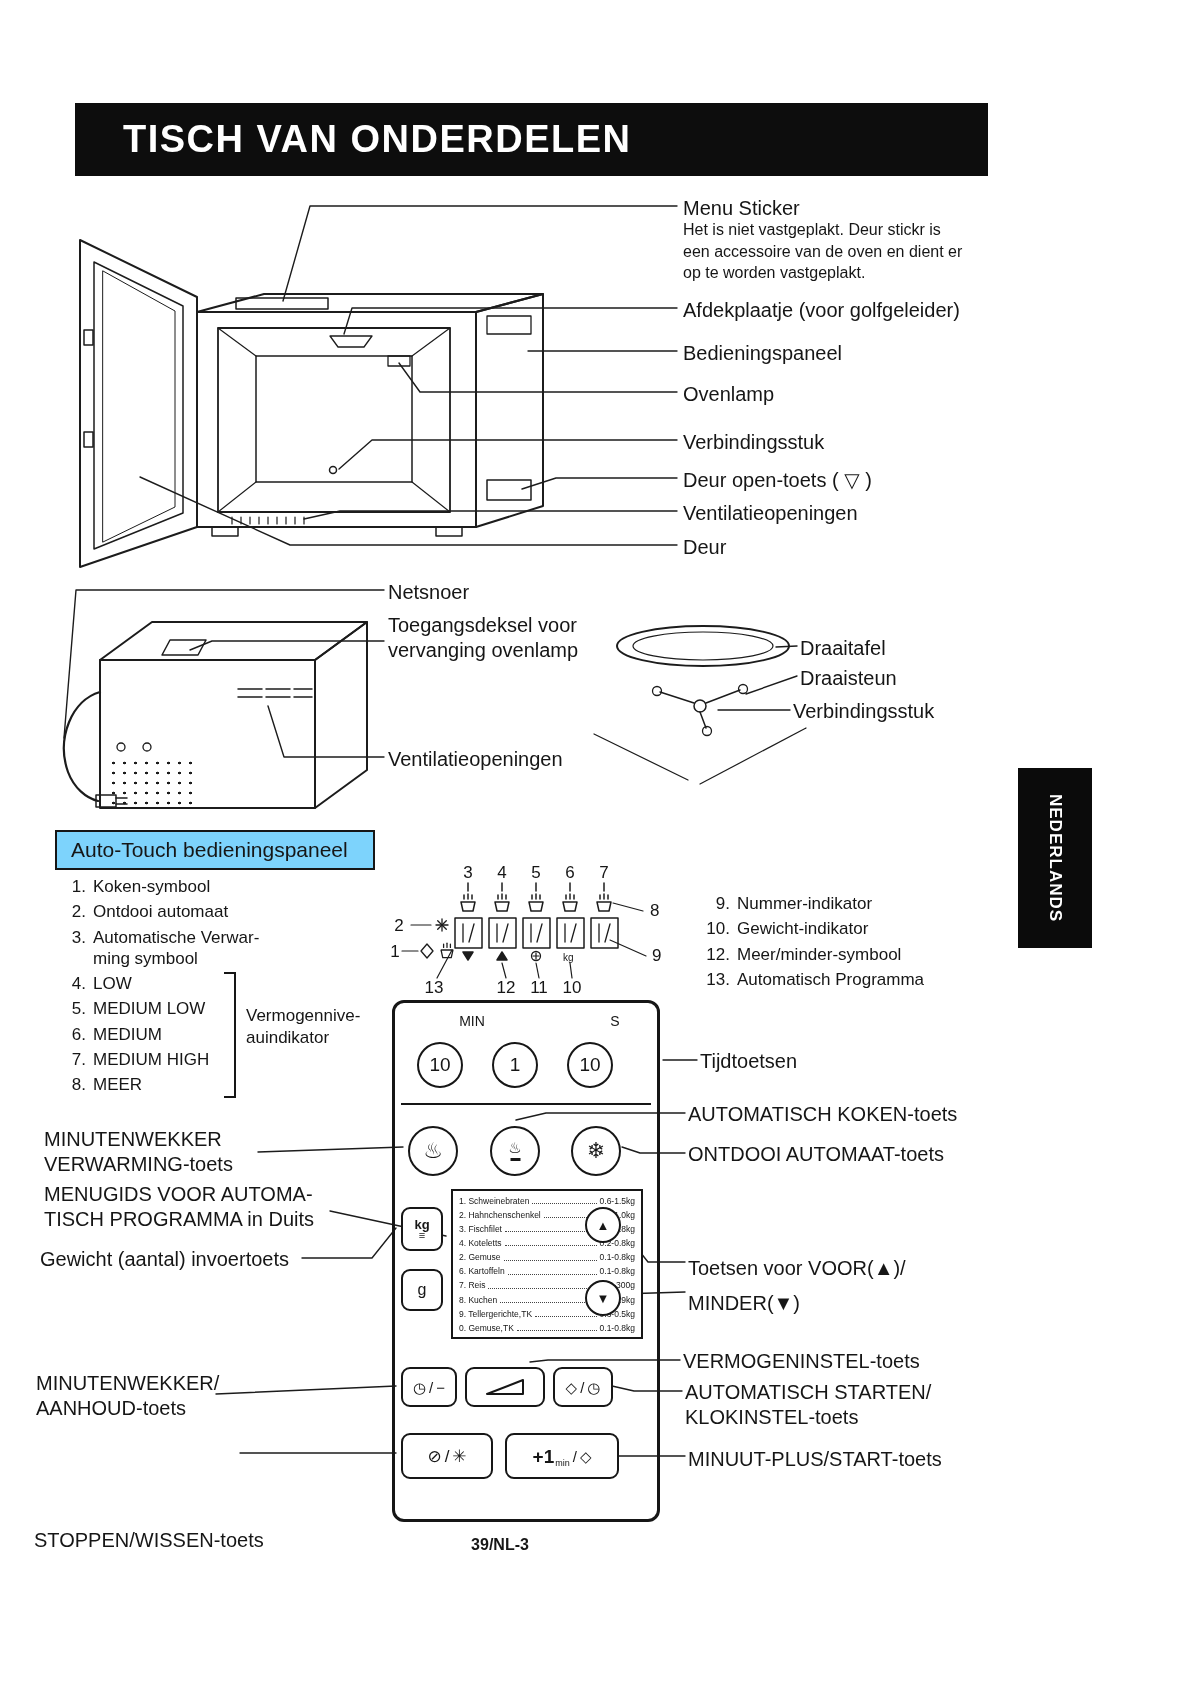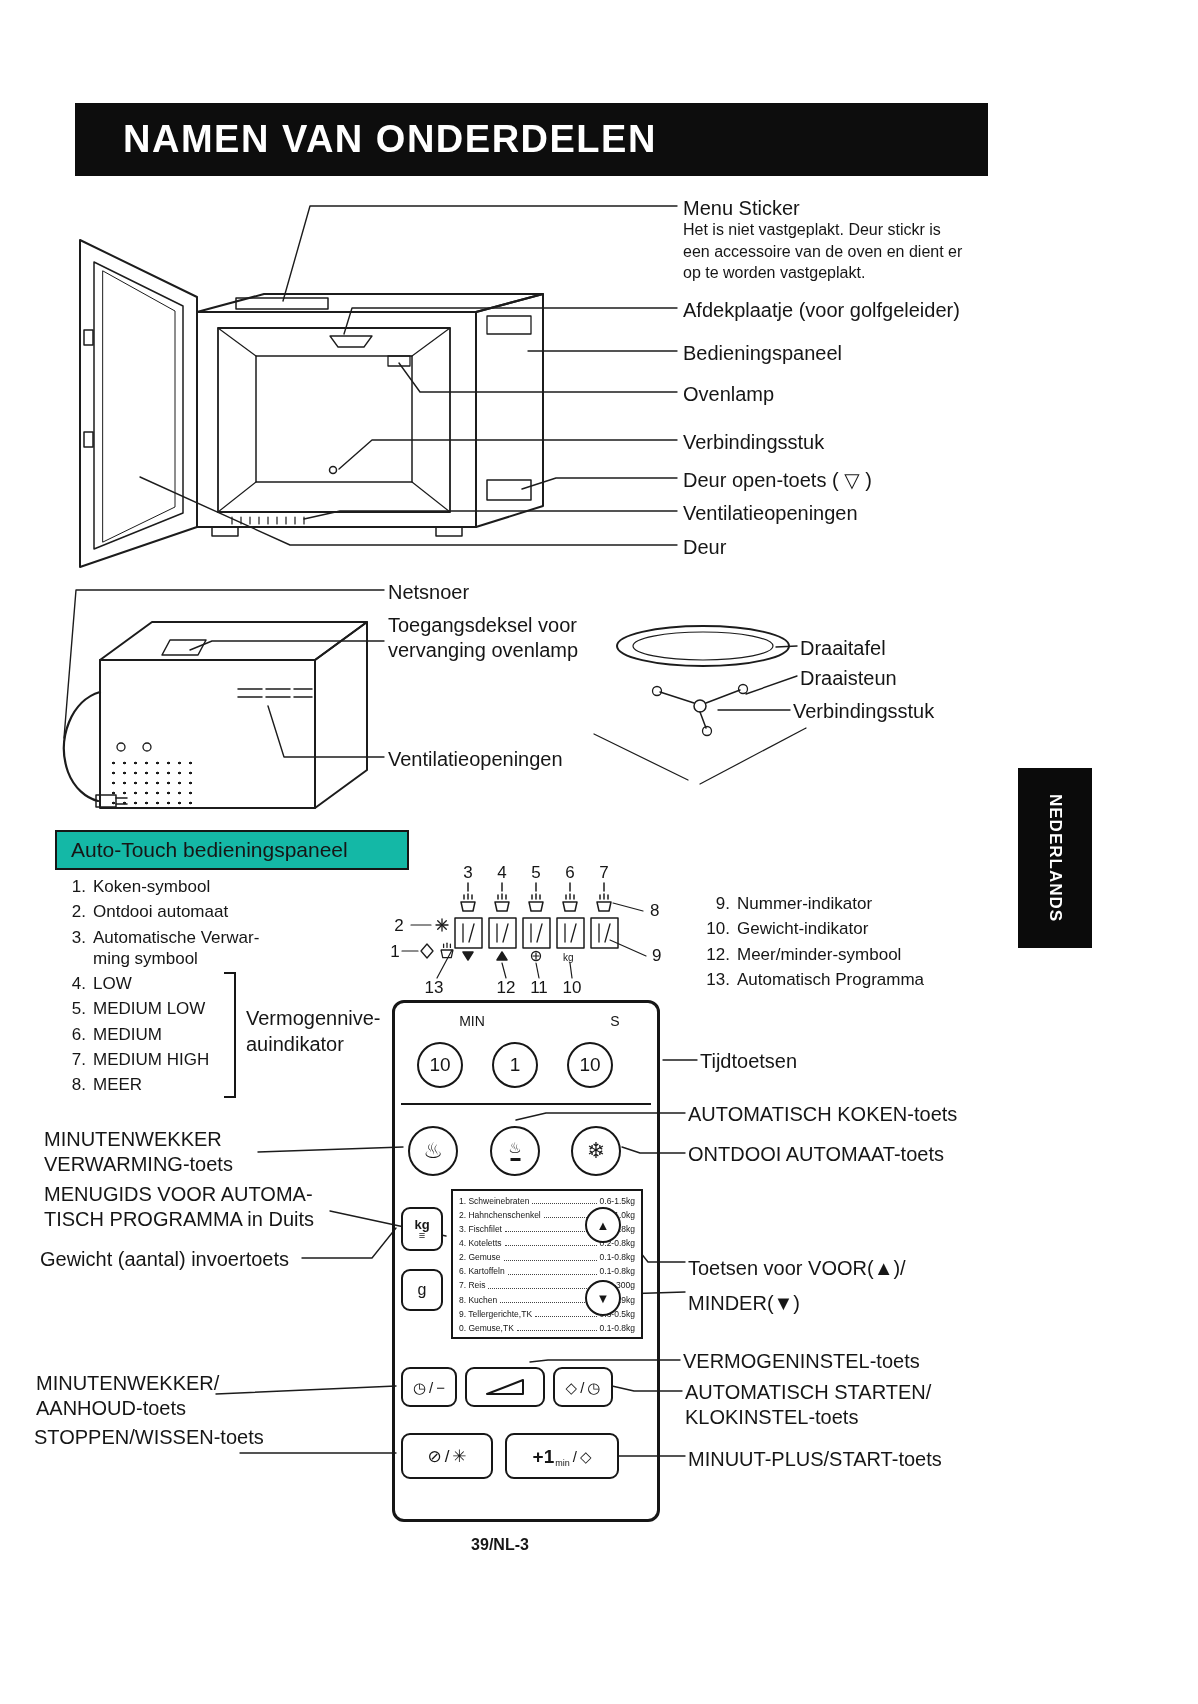--- a/index.html
+++ b/index.html
@@ -6,29 +6,29 @@
   html,body{background:#ffffff}
   body{width:1198px;height:1704px;position:relative;font-family:"Liberation Sans",sans-serif;color:#161616;overflow:hidden}
   .art{position:absolute;left:0;top:0}
   .art text{font-family:"Liberation Sans",sans-serif;font-size:17px;fill:#161616;stroke:none}
   .art text.tsm{font-size:10px}
   .lbl{position:absolute;font-size:20px;line-height:1.25;white-space:pre-line}
   .lbl.sm{font-size:16px;line-height:1.35}
   .title-bar{position:absolute;left:75px;top:103px;width:913px;height:73px;background:#0d0d0d;color:#fff;display:flex;align-items:center;padding-left:48px;font-size:38px;font-weight:bold;letter-spacing:1.5px}
   .lang-tab{position:absolute;left:1018px;top:768px;width:74px;height:180px;background:#0b0b0b;color:#fff;display:flex;align-items:center;justify-content:center}
   .lang-tab span{writing-mode:vertical-rl;font-size:17px;font-weight:bold;letter-spacing:1px}
-  .section-head{position:absolute;left:55px;top:830px;width:354px;height:40px;border:2px solid #161616;display:flex;align-items:center;padding-left:14px;font-size:21px;background:#14b8a6}
+  .section-head{position:absolute;left:55px;top:830px;width:320px;height:40px;border:2px solid #161616;display:flex;align-items:center;padding-left:14px;font-size:21px;background:#7dd3fc}
   .legend{position:absolute;font-size:17px;line-height:1.25}
   .legend .row{display:flex;margin-bottom:4px}
   .legend .num{width:30px;text-align:right;margin-right:7px;flex:none}
   .legend .txt{white-space:pre-line}
   .legend-left{left:56px;top:876px;width:330px}
   .legend-right{left:700px;top:893px;width:290px}
   .bracket{position:absolute;left:224px;top:972px;width:12px;height:126px;border-top:2px solid #161616;border-right:2px solid #161616;border-bottom:2px solid #161616}
-  .bracket-label{position:absolute;left:246px;top:1005px;font-size:20px;line-height:1.3;white-space:pre-line}
+  .bracket-label{position:absolute;left:246px;top:1005px;font-size:17px;line-height:1.3;white-space:pre-line}
   .dots{position:absolute;left:108px;top:758px;width:88px;height:48px;background-image:radial-gradient(#1c1c1c 1.5px,transparent 1.7px);background-size:11px 10px}
   
   .panel{position:absolute;left:392px;top:1000px;width:268px;height:522px;border:3px solid #161616;border-radius:12px;background:transparent}
   .panel .pl{position:absolute;font-size:14px}
   .min{left:52px;top:10px;width:50px;text-align:center}
   .s{left:208px;top:10px;width:24px;text-align:center}
   .c{position:absolute;border:2.5px solid #161616;border-radius:50%;display:flex;align-items:center;justify-content:center;background:#fff}
   .time{width:46px;height:46px;font-size:19px}
   .t1{left:22px;top:39px}.t2{left:97px;top:39px}.t3{left:172px;top:39px}
   .pdiv{position:absolute;left:6px;right:6px;top:100px;border-top:2px solid #161616}
@@ -257,21 +257,21 @@
   <text x="652" y="961">9</text>
   <text x="434" y="993" text-anchor="middle">13</text>
   <text x="506" y="993" text-anchor="middle">12</text>
   <text x="539" y="993" text-anchor="middle">11</text>
   <text x="572" y="993" text-anchor="middle">10</text>
   <text x="563" y="961" class="tsm">kg</text>
 </svg>
 
 <div class="dots"></div>
 
-<div class="title-bar">NAMEN VAN ONDERDELEN</div>
+<div class="title-bar">TISCH VAN ONDERDELEN</div>
 
 <div class="lbl" style="left:683px;top:196px">Menu Sticker</div>
 <div class="lbl sm" style="left:683px;top:219px;width:310px">Het is niet vastgeplakt. Deur stickr is
 een accessoire van de oven en dient er
 op te worden vastgeplakt.</div>
 <div class="lbl" style="left:683px;top:298px">Afdekplaatje (voor golfgeleider)</div>
 <div class="lbl" style="left:683px;top:341px">Bedieningspaneel</div>
 <div class="lbl" style="left:683px;top:382px">Ovenlamp</div>
 <div class="lbl" style="left:683px;top:430px">Verbindingsstuk</div>
 <div class="lbl" style="left:683px;top:468px">Deur open-toets (  ▽  )</div>
@@ -475,16 +475,16 @@
 <div class="lbl" style="left:44px;top:1182px">MENUGIDS VOOR AUTOMA-
 TISCH PROGRAMMA in Duits</div>
 <div class="lbl" style="left:40px;top:1247px">Gewicht (aantal) invoertoets</div>
 <div class="lbl" style="left:688px;top:1251px;line-height:1.75">Toetsen voor VOOR(▲)/
 MINDER(▼)</div>
 <div class="lbl" style="left:683px;top:1349px">VERMOGENINSTEL-toets</div>
 <div class="lbl" style="left:685px;top:1380px">AUTOMATISCH STARTEN/
 KLOKINSTEL-toets</div>
 <div class="lbl" style="left:36px;top:1371px">MINUTENWEKKER/
 AANHOUD-toets</div>
-<div class="lbl" style="left:34px;top:1425px">STOPPEN/WISSEN-toets</div>
+<div class="lbl" style="left:34px;top:1528px">STOPPEN/WISSEN-toets</div>
 <div class="lbl" style="left:688px;top:1447px">MINUUT-PLUS/START-toets</div>
 
 <div class="footer">39/NL-3</div>
 
 </body></html>

